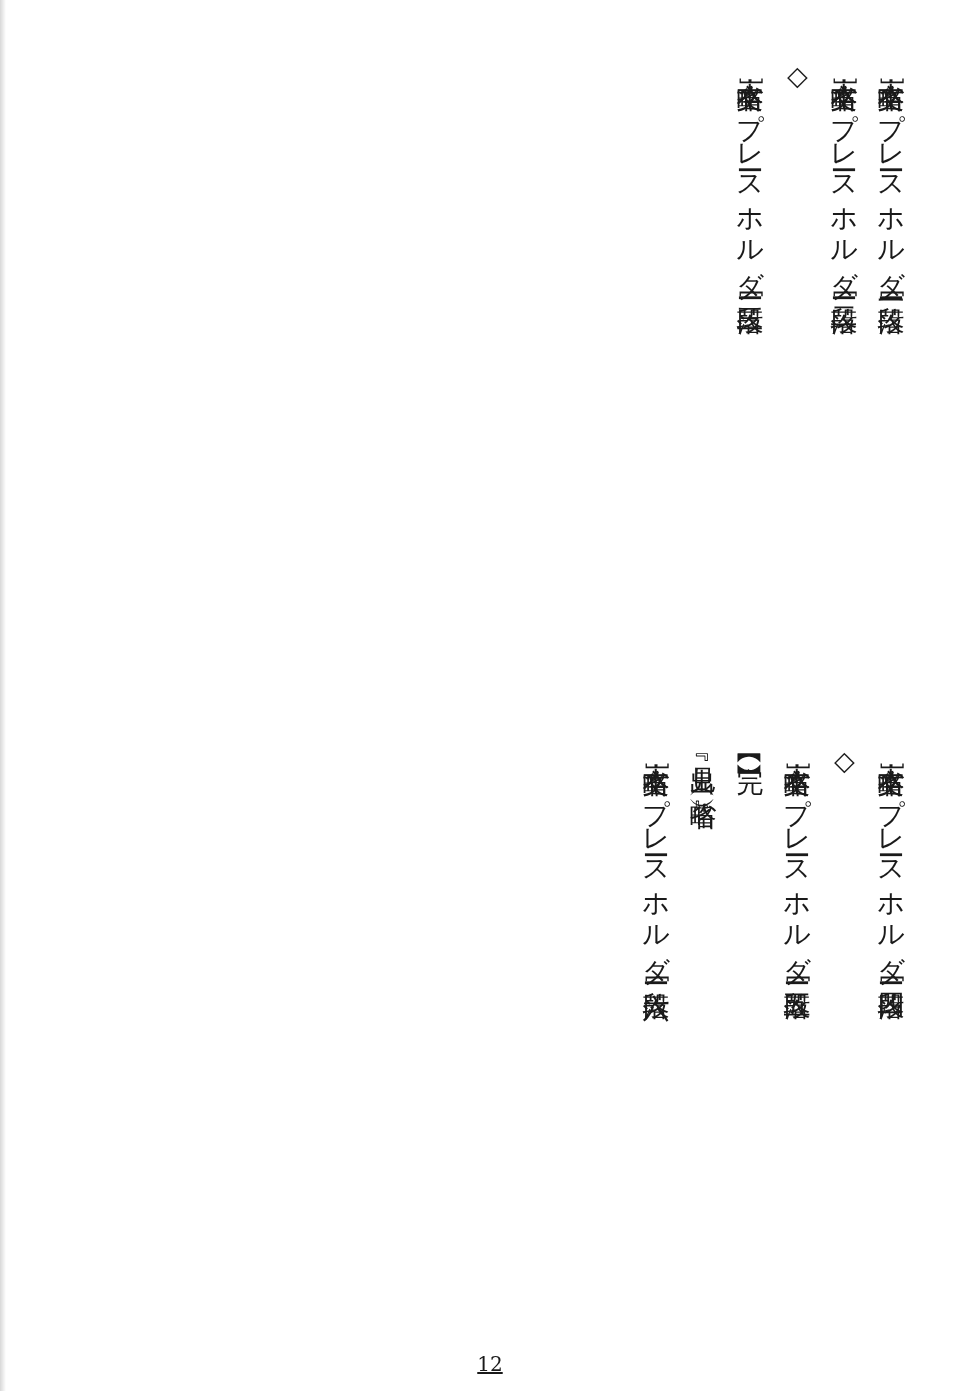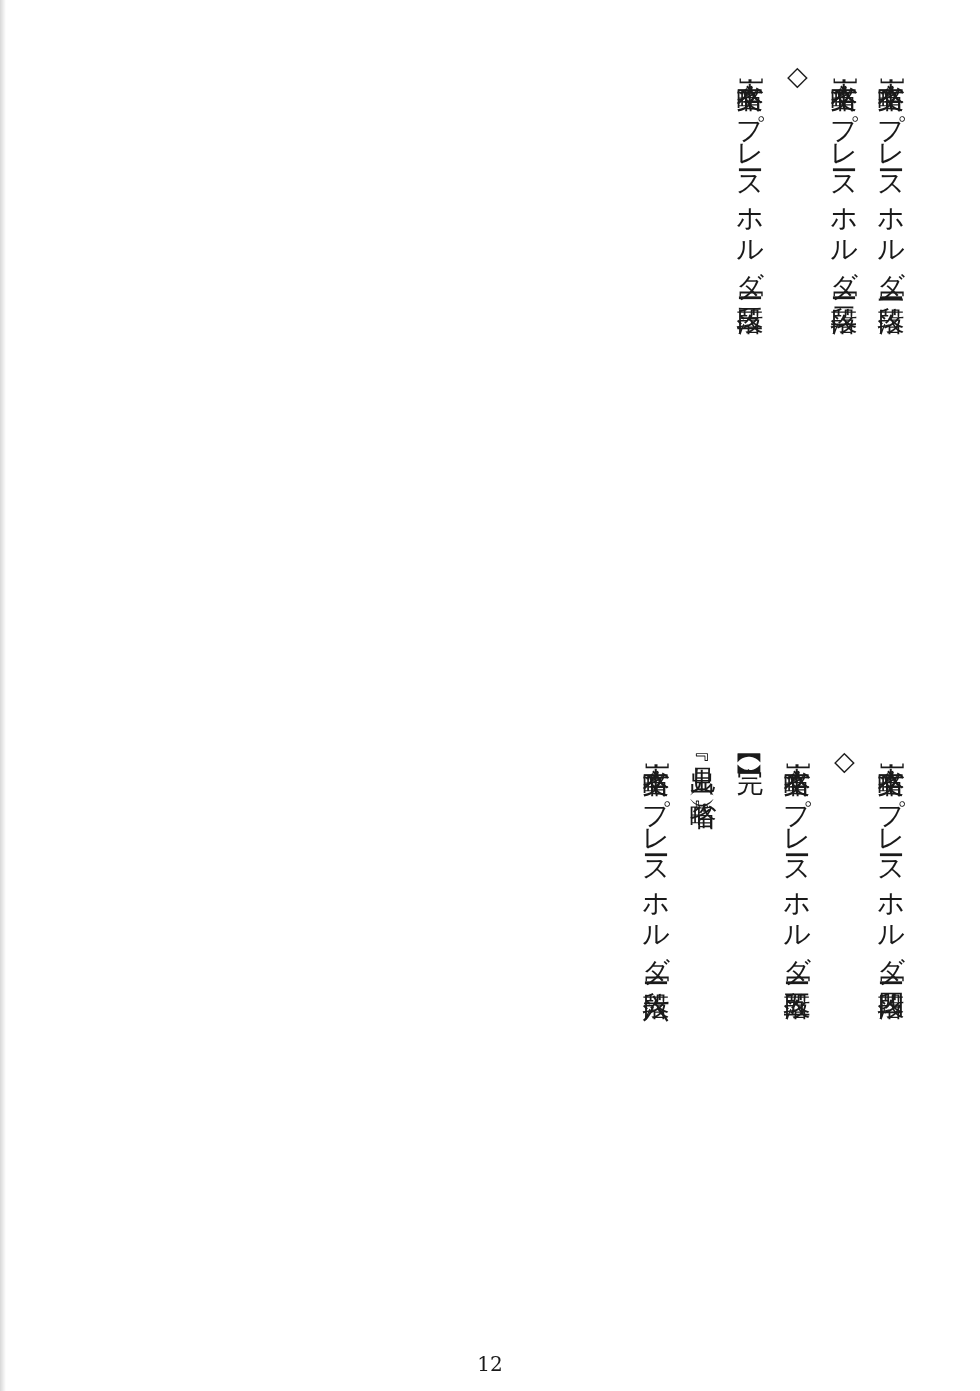--- a/index.html
+++ b/index.html
@@ -5,21 +5,21 @@
   html,body{margin:0;padding:0;background:#fff;}
   body{width:980px;height:1391px;position:relative;overflow:hidden;
        font-family:"DejaVu Serif","Liberation Serif",serif;color:#1a1a1a;}
   .band{position:absolute;left:85px;width:830px;
         writing-mode:vertical-rl;font-size:27px;line-height:47px;
         letter-spacing:1px;overflow:hidden;}
   .band.top{top:60px;height:640px;}
   .band.bottom{top:745px;height:590px;}
   .band p{margin:0;}
   .page-number{position:absolute;left:0;right:0;top:1352px;text-align:center;
-               font-size:20px;}
+               font-size:20px;text-decoration:underline;}
   .edge{position:absolute;left:0;top:0;width:6px;height:100%;
         background:linear-gradient(to right,#d8d8d8,#fff);}
 </style>
 </head>
 <body>
 
 <div class="edge"></div>
 
 <div class="band top">
   <p>［本文省略：プレースホルダー段落一］</p>

